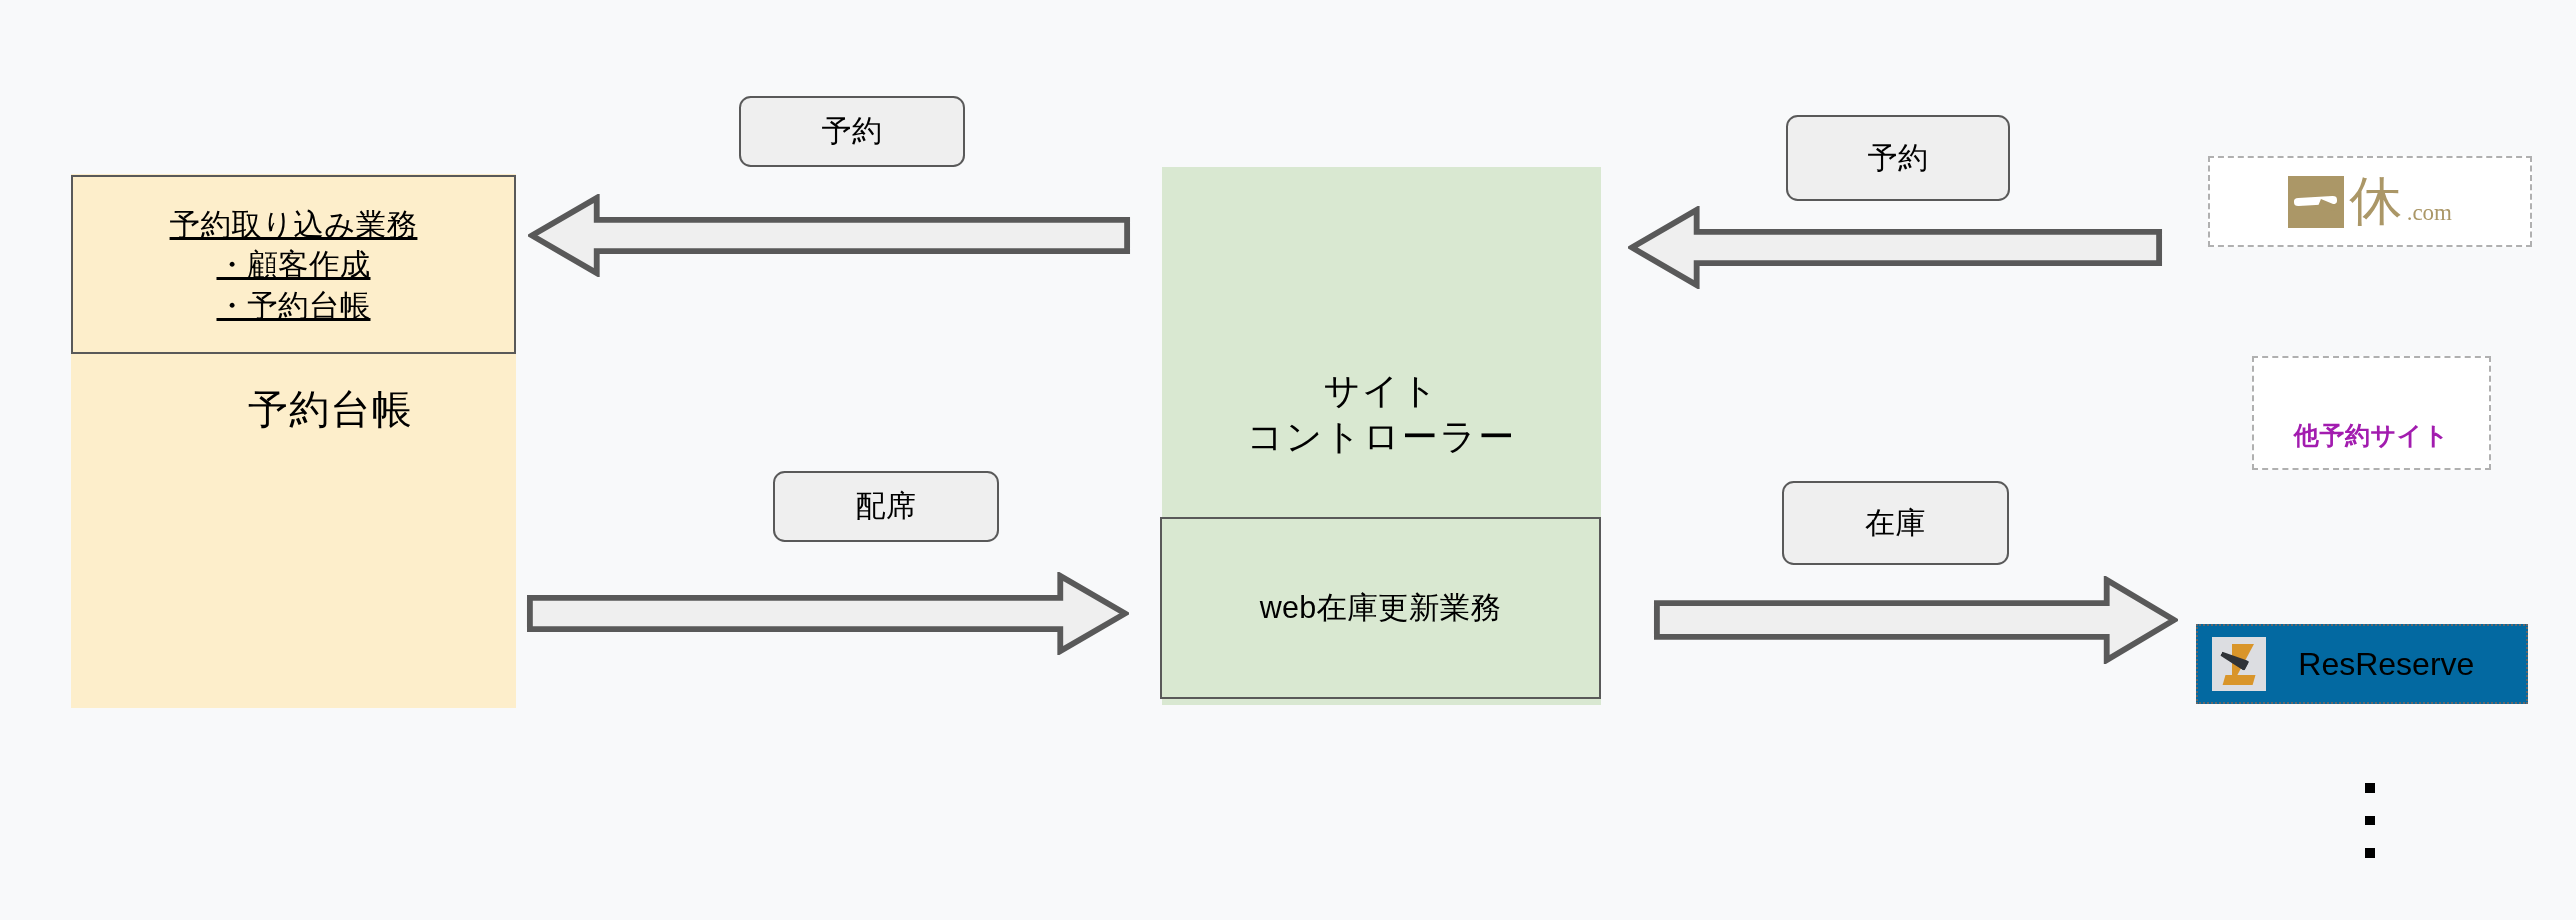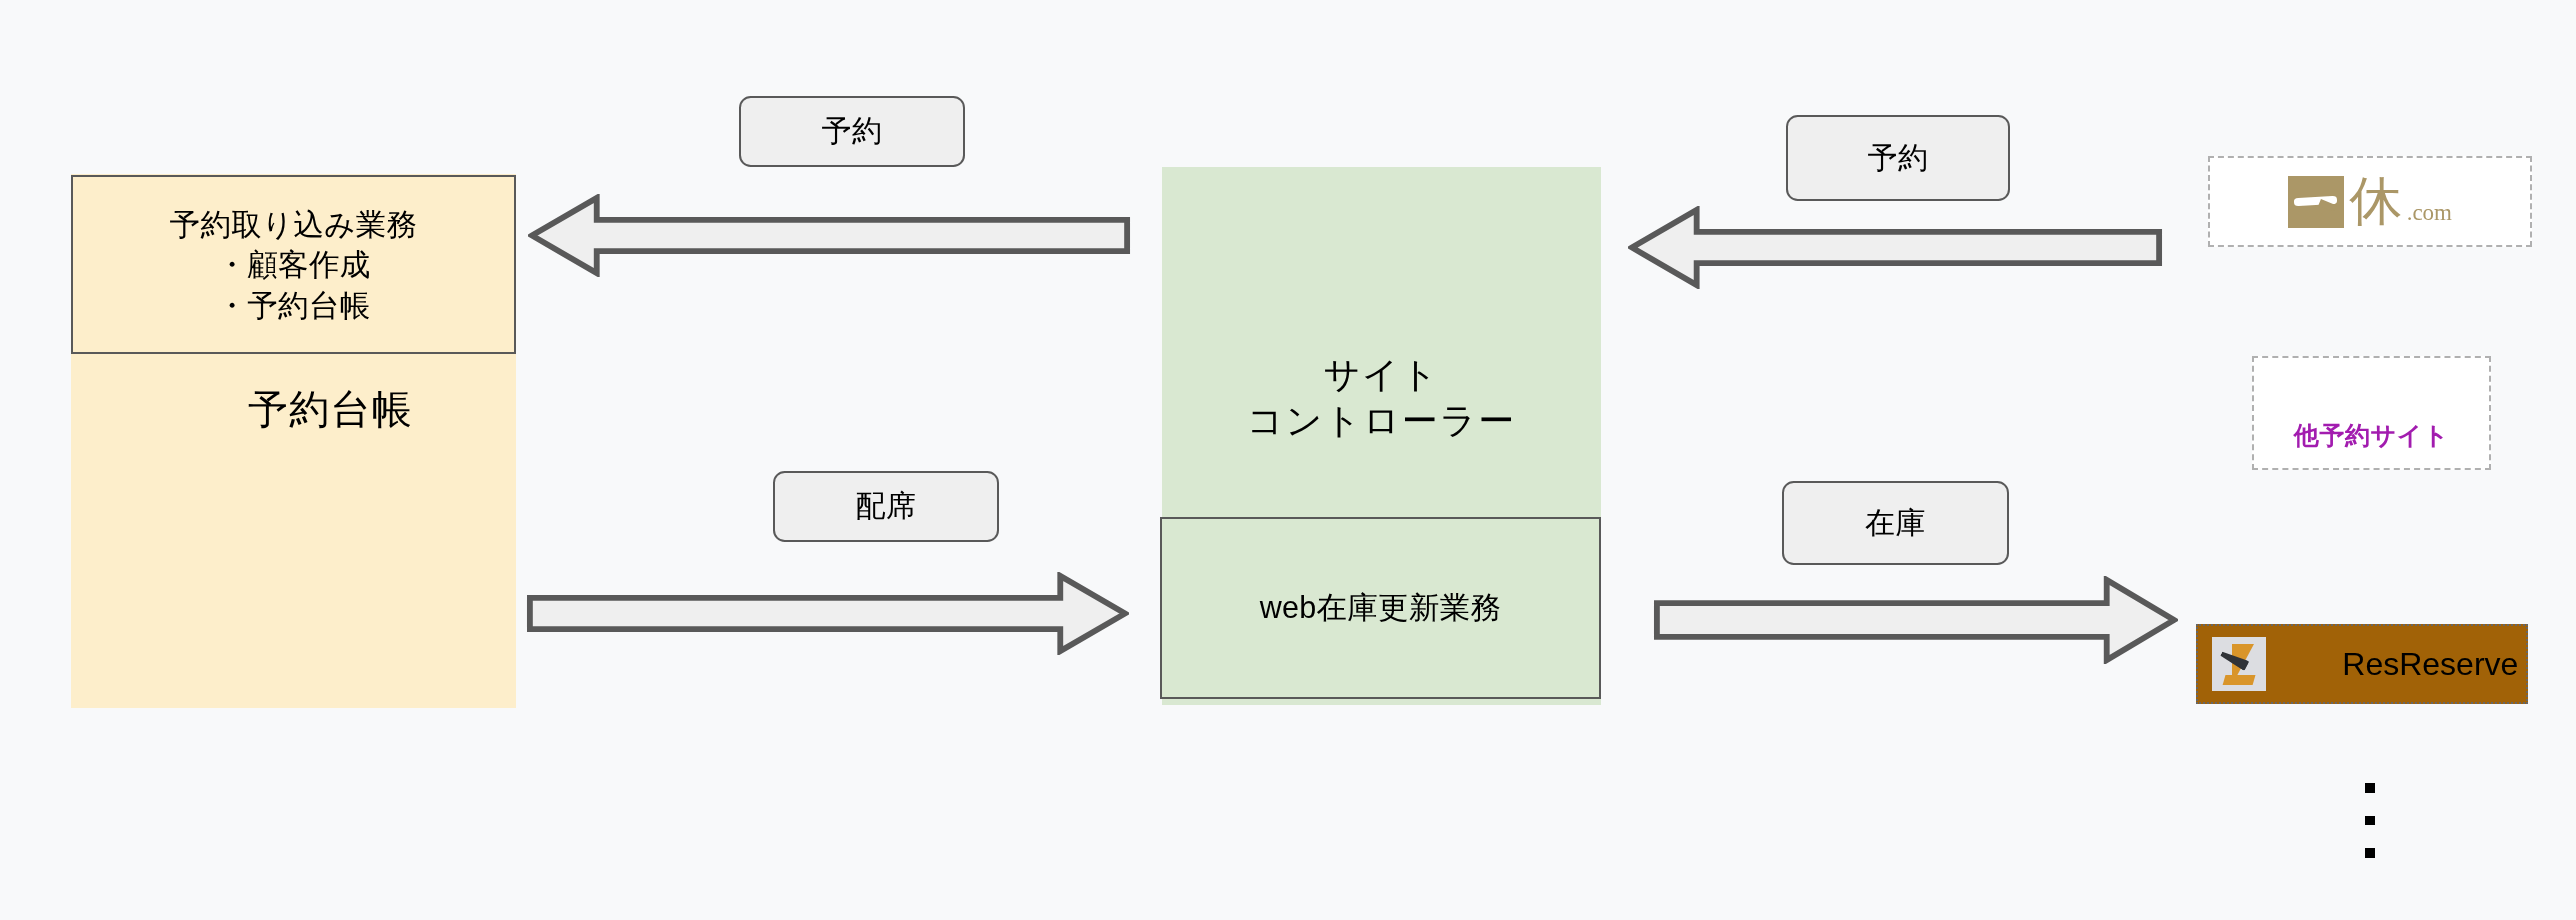--- a/index.html
+++ b/index.html
@@ -40,20 +40,21 @@
     width: 445px;
     height: 179px;
     border: 2.6px solid #595959;
     box-sizing: border-box;
     background: transparent;
     display: flex;
     flex-direction: column;
     align-items: center;
     justify-content: center;
     line-height: 1.32;
+    text-decoration: underline;
   }
   .ledger-task .l1 {
     font-size: 30.5px;
     letter-spacing: 0.3px;
     white-space: nowrap;
   }
   .ledger-task .l2, .ledger-task .l3 {
     font-size: 30.5px;
     letter-spacing: 0.3px;
     white-space: nowrap;
@@ -76,21 +77,21 @@
     left: 1162px;
     top: 167px;
     width: 439px;
     height: 538px;
     background: #d9e8d1;
     box-sizing: border-box;
   }
   .sc-title {
     position: absolute;
     left: 1162px;
-    top: 352px;
+    top: 368px;
     width: 439px;
     text-align: center;
     line-height: 1.28;
     font-size: 36px;
     letter-spacing: 1.9px;
     white-space: nowrap;
   }
   .sc-inner {
     position: absolute;
     left: 1160px;
@@ -144,26 +145,25 @@
     position: absolute;
     background: #ffffff;
     border: 2.6px dashed #b0b0b0;
     box-sizing: border-box;
     display: flex;
     align-items: center;
     justify-content: center;
   }
   .ota-dotted {
     position: absolute;
-    background: #a16207;
+    background: #0369a1;
     border: 2.6px dotted #666666;
     box-sizing: border-box;
     display: flex;
     align-items: center;
-    gap: 44px;
   }
 
   
   .ikyu-logo {
     display: flex;
     align-items: center;
     gap: 3.9px;
   }
   .ikyu-mark {
     position: relative;

